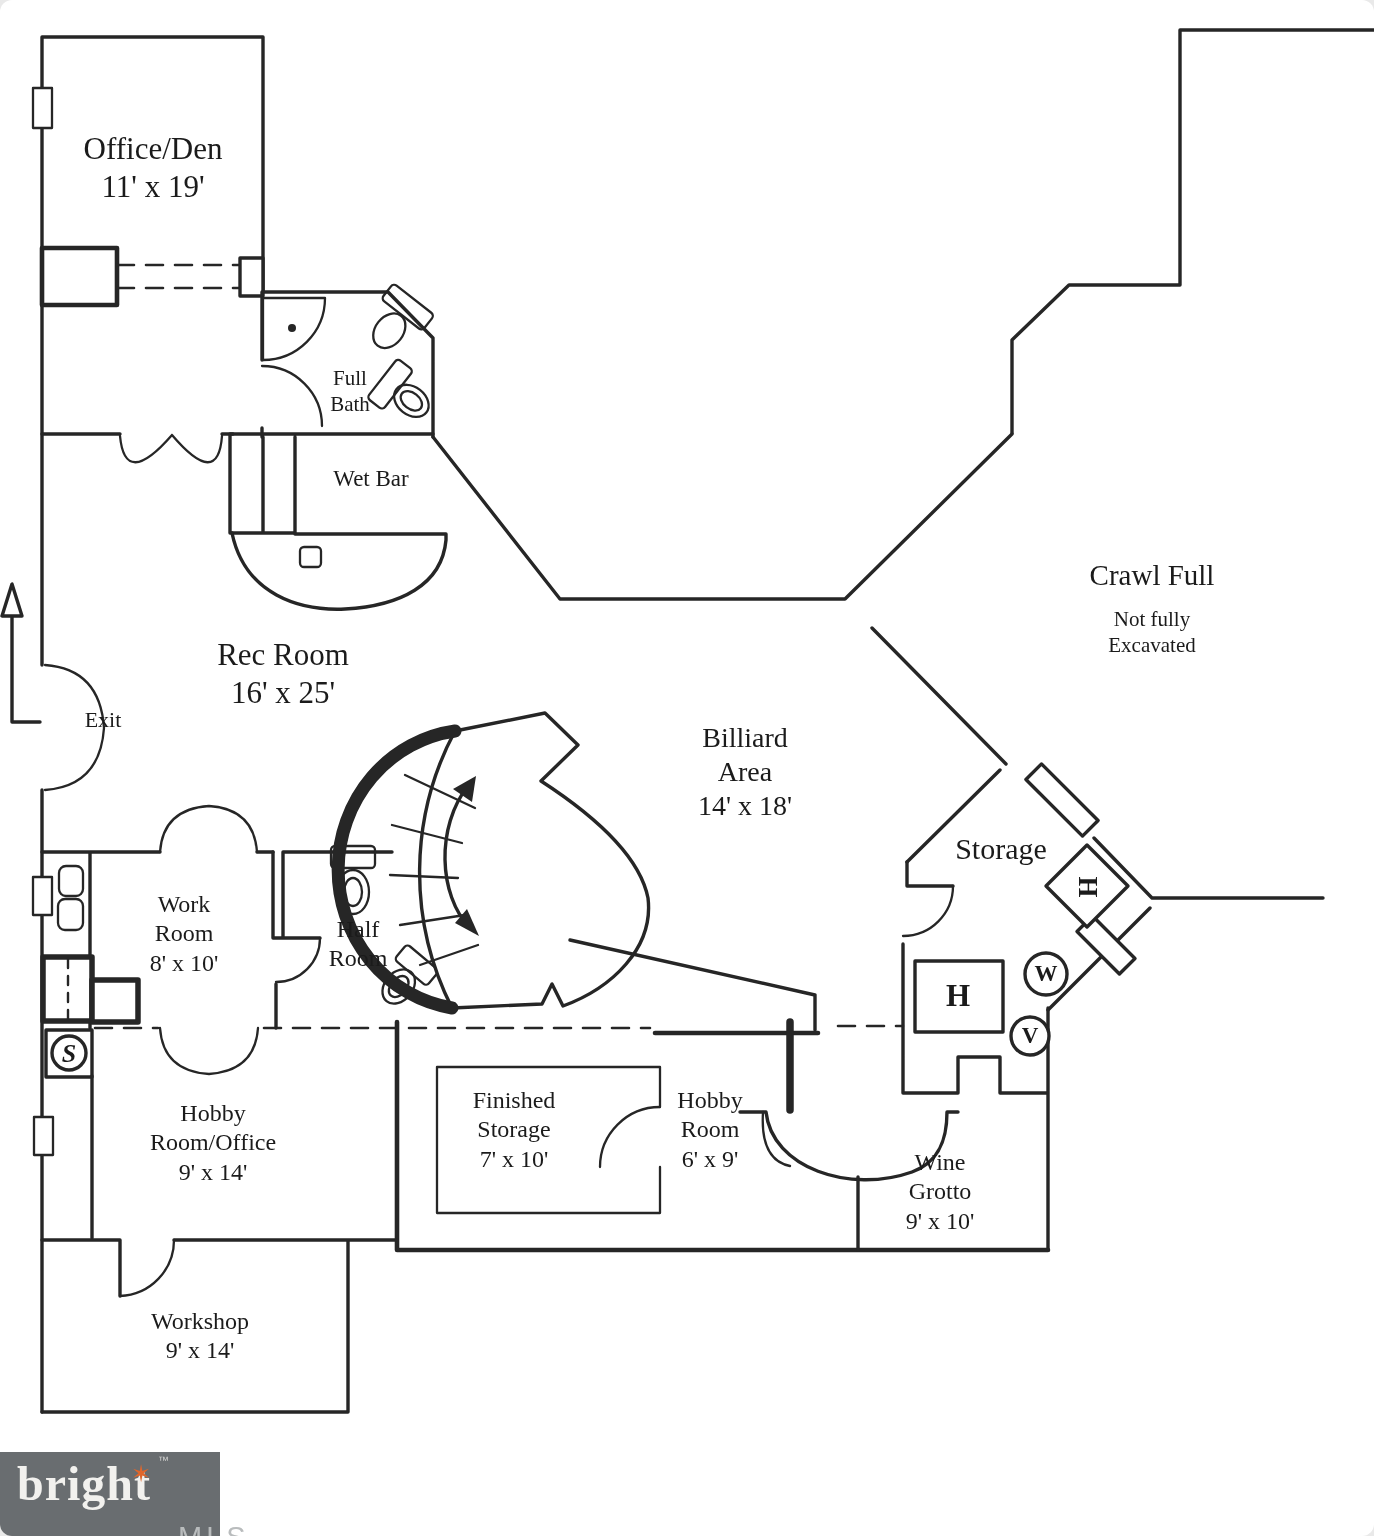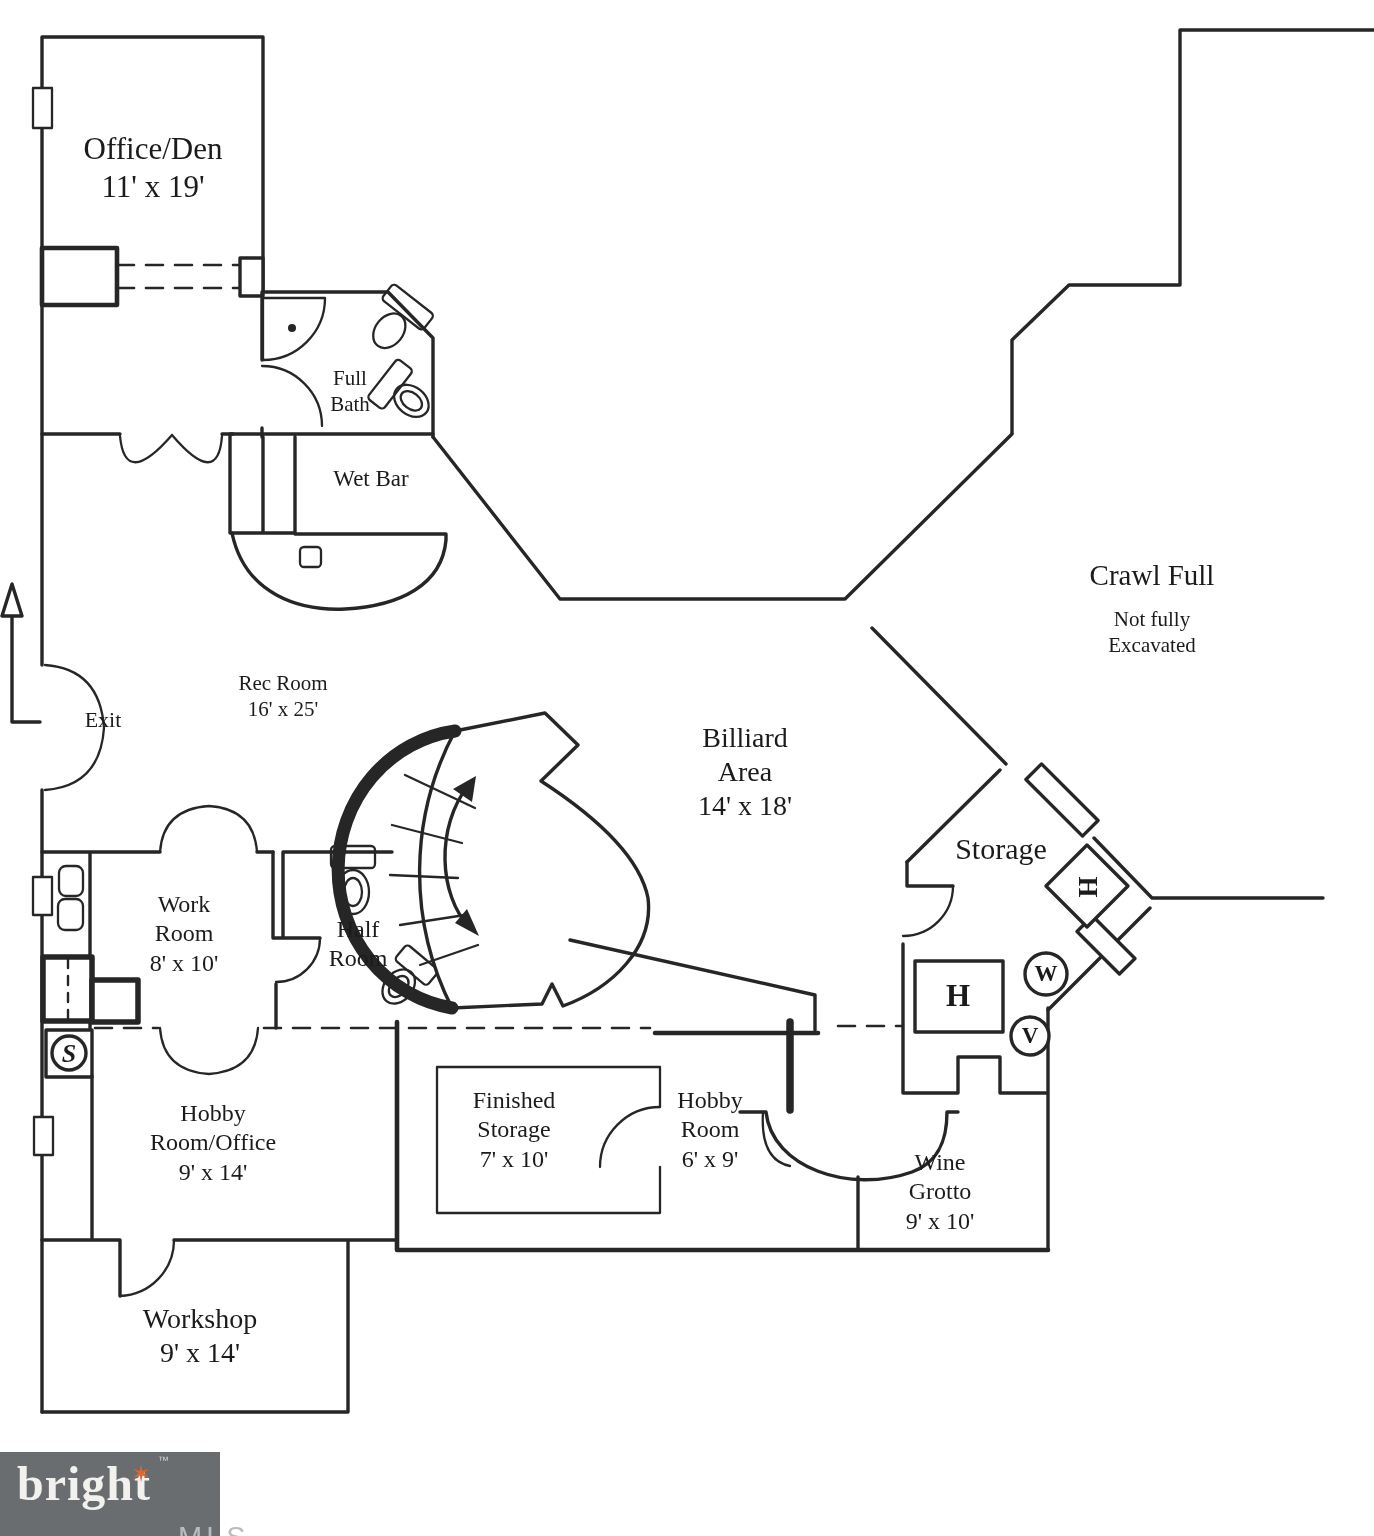--- a/index.html
+++ b/index.html
@@ -2,21 +2,21 @@
 <html style="--wall: #262626; --bg: #ffffff; --logo-bg: #696d70; --logo-text: #f2f1ee; --logo-mls: #b9bcbd; --logo-star: #e0662b;"><head>
 <meta charset="utf-8">
 <style>
   :root{
     --wall:#262626; --bg:#ffffff;
     --logo-bg:#696d70; --logo-text:#f2f1ee; --logo-mls:#b9bcbd; --logo-star:#e0662b;
   }
   html,body{margin:0;padding:0;background:#e9e9e9;}
   .stage{
     position:relative;width:1374px;height:1536px;background:var(--bg);
-    font-family:"Liberation Serif", serif;overflow:hidden;
+    font-family:"Liberation Serif", serif;overflow:hidden;border-radius:12px;
   }
   .stage svg{position:absolute;left:0;top:0;}
   .ln{fill:none;stroke:var(--wall);stroke-linecap:round;stroke-linejoin:round;}
   .t2{stroke-width:2.3;}
   .t3{stroke-width:3.4;}
   .t4{stroke-width:4.6;}
   .t5{stroke-width:5.5;}
   .t7{stroke-width:7.5;}
   .t13{stroke-width:13;}
   .dash{stroke-dasharray:17 12;stroke-width:2.6;}
@@ -192,21 +192,21 @@
   </svg>
 
   <div class="lbl" style="left:153px;top:168px;font-size:31px">Office/Den
 11' x 19'</div>
   <div class="lbl" style="left:350px;top:392px;font-size:21px">Full
 Bath</div>
   <div class="lbl" style="left:371px;top:479px;font-size:23px">Wet Bar</div>
   <div class="lbl" style="left:1152px;top:576px;font-size:29px">Crawl Full</div>
   <div class="lbl" style="left:1152px;top:633px;font-size:21px">Not fully
 Excavated</div>
-  <div class="lbl" style="left:283px;top:697px;font-size:21px">Rec Room
+  <div class="lbl" style="left:283px;top:674px;font-size:31px">Rec Room
 16' x 25'</div>
   <div class="lbl" style="left:103px;top:720px;font-size:22px">Exit</div>
   <div class="lbl" style="left:745px;top:772px;font-size:28px">Billiard
 Area
 14' x 18'</div>
   <div class="lbl" style="left:1001px;top:849px;font-size:30px">Storage</div>
   <div class="lbl" style="left:184px;top:934px;font-size:24px">Work
 Room
 8' x 10'</div>
   <div class="lbl" style="left:358px;top:944px;font-size:24px">Half
@@ -216,21 +216,21 @@
 9' x 14'</div>
   <div class="lbl" style="left:514px;top:1130px;font-size:24px">Finished
 Storage
 7' x 10'</div>
   <div class="lbl" style="left:710px;top:1130px;font-size:24px">Hobby
 Room
 6' x 9'</div>
   <div class="lbl" style="left:940px;top:1192px;font-size:24px">Wine
 Grotto
 9' x 10'</div>
-  <div class="lbl" style="left:200px;top:1336px;font-size:28px">Workshop
+  <div class="lbl" style="left:200px;top:1336px;font-size:24px">Workshop
 9' x 14'</div>
 
   <div class="mk" style="left:69px;top:1054px;font-size:26px;font-style:italic">S</div>
   <div class="mk rot" style="left:1087px;top:887px;font-size:27px">H</div>
   <div class="mk" style="left:958px;top:996px;font-size:31px">H</div>
   <div class="mk" style="left:1046px;top:974px;font-size:23px">W</div>
   <div class="mk" style="left:1030px;top:1036px;font-size:23px">V</div>
 
   <div class="logo">
     <span class="brand">bright</span>

